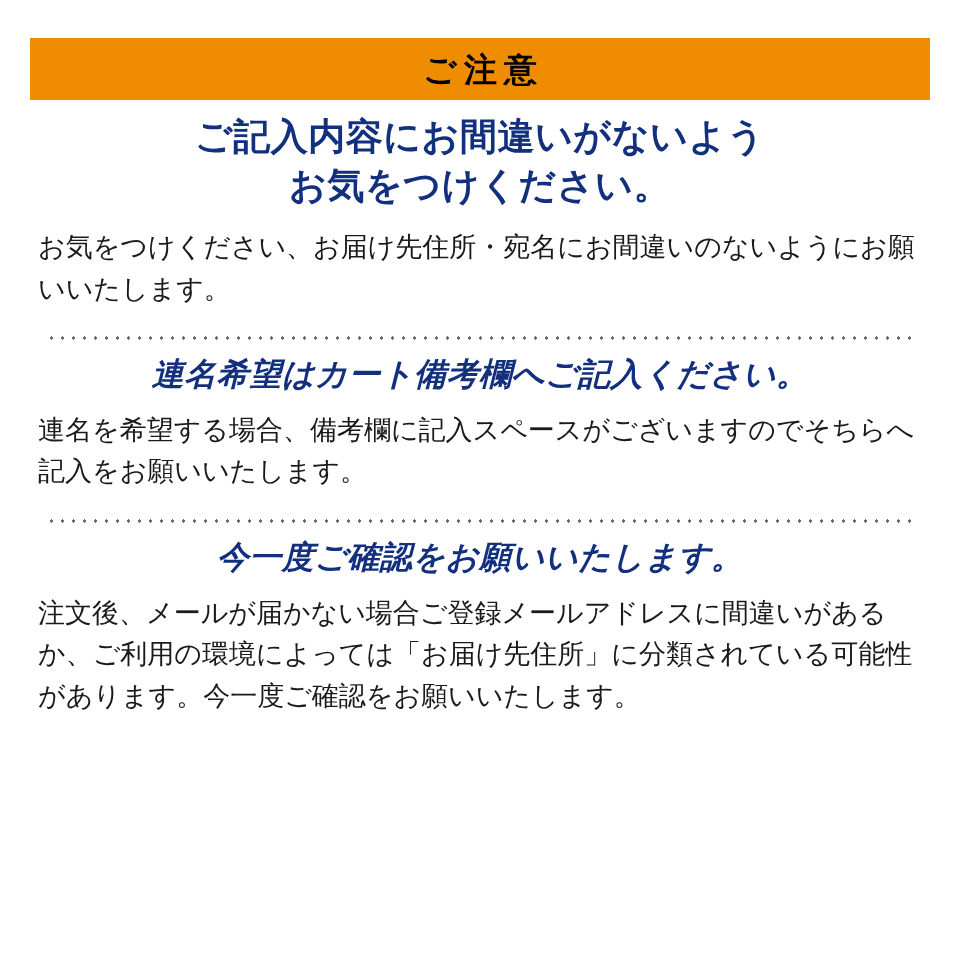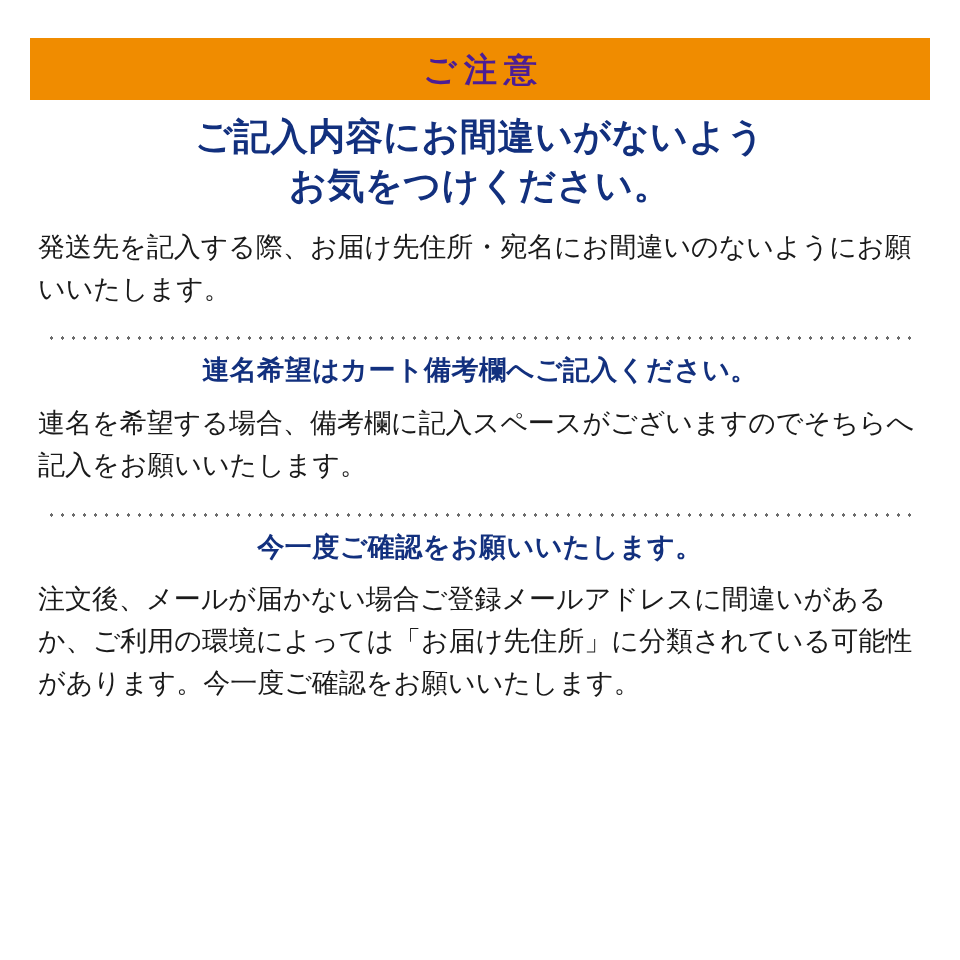--- a/index.html
+++ b/index.html
@@ -26,21 +26,21 @@
   
   .banner {
     margin: 38px 30px 0 30px;
     height: 62px;
     background: #f08c00;
     display: flex;
     align-items: center;
     justify-content: center;
   }
   .banner-title {
-    color: #4c1d95;
+    color: #000000;
     font-size: 33px;
     font-weight: bold;
     letter-spacing: 7px;
     text-indent: 7px;
     line-height: 1;
   }
 
   .content {
     padding: 0 38px;
     box-sizing: border-box;
@@ -54,21 +54,22 @@
     color: #12307e;
     font-weight: bold;
     text-align: center;
     line-height: 1.32;
     letter-spacing: 0.5px;
   }
   .section-heading.big {
     font-size: 37px;
   }
   .section-heading.mid {
-    font-size: 27px;
+    font-size: 32px;
+    font-style: italic;
   }
   .section-body {
     color: #1a1a1a;
     font-size: 27px;
     line-height: 1.55;
     letter-spacing: 0px;
     margin-top: 16px;
   }
   .section-body.tight {
     margin-top: 14px;
@@ -93,21 +94,21 @@
     <div class="banner-title">ご注意</div>
   </div>
 
   <div class="content">
 
     <div class="section">
       <div class="section-heading big">
         <div>ご記入内容にお間違いがないよう</div>
         <div>お気をつけください。</div>
       </div>
-      <div class="section-body">発送先を記入する際、お届け先住所・宛名にお間違いのないようにお願いいたします。</div>
+      <div class="section-body">お気をつけください、お届け先住所・宛名にお間違いのないようにお願いいたします。</div>
     </div>
 
     <div class="divider"></div>
 
     <div class="section">
       <div class="section-heading mid">
         <div>連名希望はカート備考欄へご記入ください。</div>
       </div>
       <div class="section-body tight">連名を希望する場合、備考欄に記入スペースがございますのでそちらへ記入をお願いいたします。</div>
     </div>

